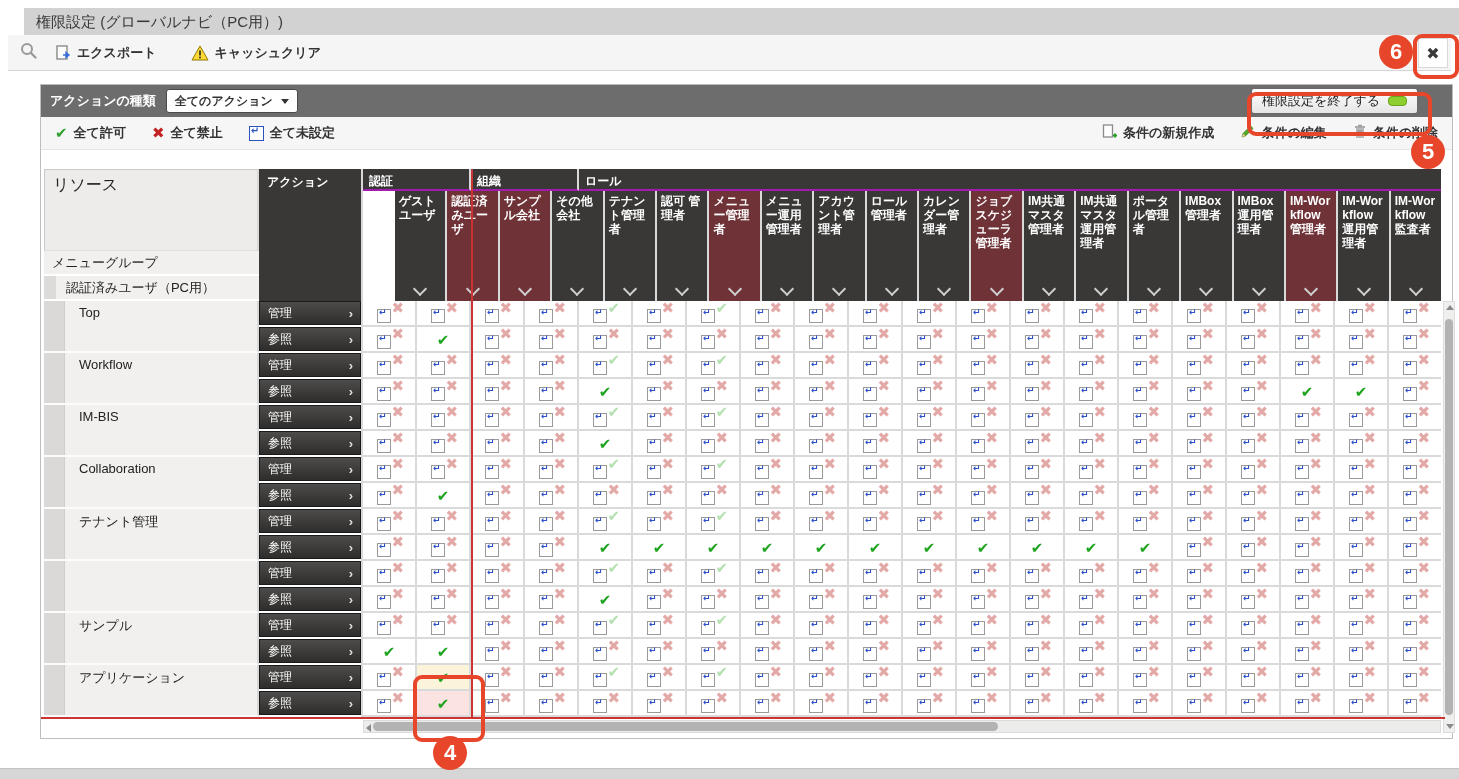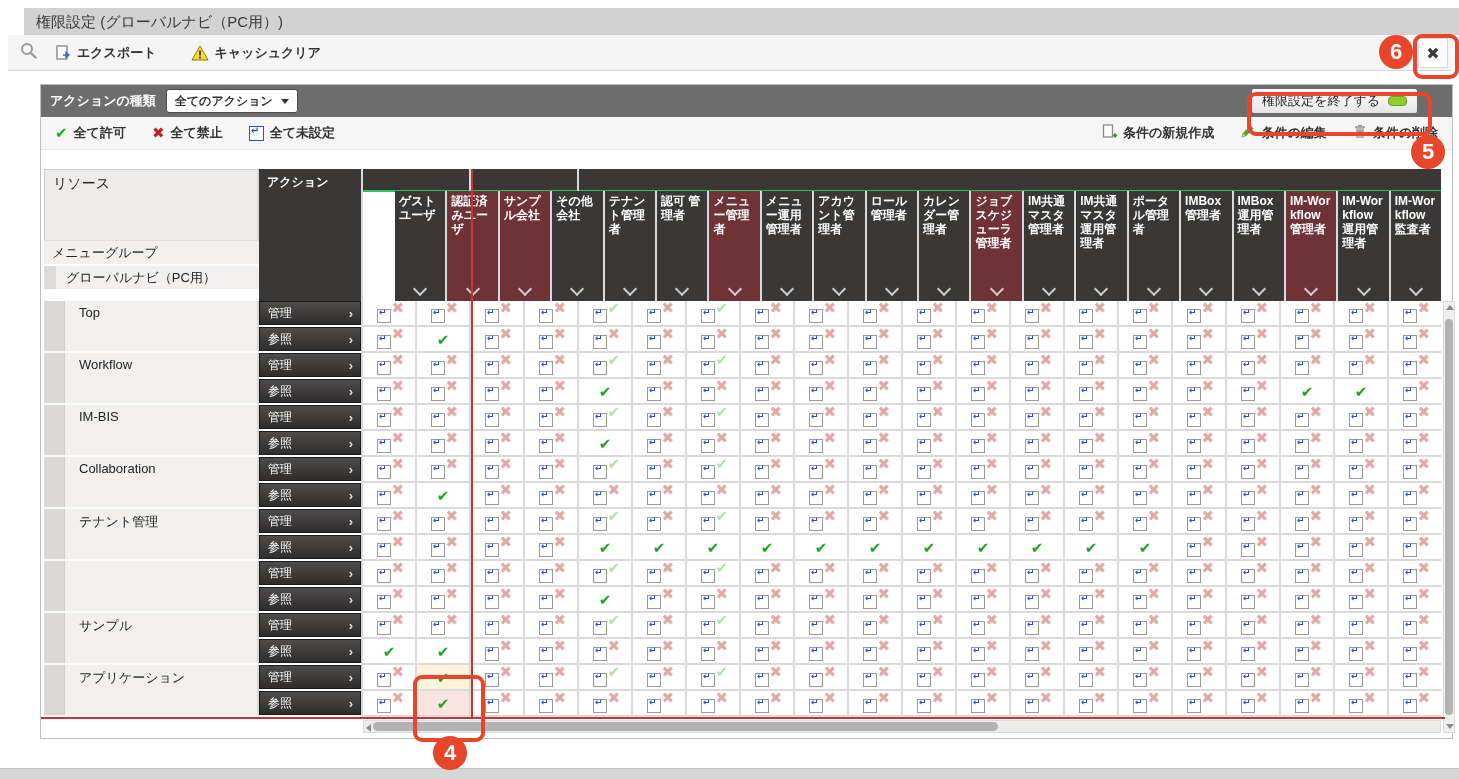--- a/index.html
+++ b/index.html
@@ -34,32 +34,32 @@
   .st-right{position:absolute;right:14px;display:flex;gap:26px;}
   .g-check{color:#2ca02c;font-size:15px;font-weight:bold;}
   .r-cross{color:#c42222;font-size:15px;font-weight:bold;}
   .unset-box{width:13px;height:13px;border:1px solid #2a52be;background:#fff;position:relative;display:inline-block;}
   .unset-box::after{content:"↵";position:absolute;left:1px;top:-2px;font-size:10px;color:#2a52be;font-weight:bold;}
   
   .grid-area{position:absolute;left:3px;top:84px;width:1410px;height:566px;}
   .grid-clip{position:absolute;left:0;top:0;width:1397px;height:548px;overflow:hidden;}
   .ghead{display:flex;width:1399px;}
   .gh-left{width:215px;box-sizing:border-box;}
-  .gh-res{height:72px;background:#edecea;border:1px solid #c9c9c9;border-width:1px 2px 1px 1px;border-color:#c9c9c9 #d9d9d9 #e0e0e0 #c9c9c9;
-          box-sizing:border-box;padding:5px 8px;font-size:14px;color:#222;}
+  .gh-res{height:82px;background:#edecea;border:1px solid #c9c9c9;border-width:1px 2px 1px 1px;border-color:#c9c9c9 #d9d9d9 #e0e0e0 #c9c9c9;
+          box-sizing:border-box;padding:5px 8px;font-size:16px;color:#222;}
   .gh-tree{height:25px;background:#f1f0ef;border-bottom:2px solid #fff;box-sizing:border-box;
            display:flex;align-items:center;font-size:13px;color:#222;}
   .gh-tree .pad1{padding-left:8px;}
   .gh-tree .ind10{width:12px;height:100%;background:#dcdbda;margin-right:10px;}
   .gh-action{width:104px;box-sizing:border-box;background:#393837;color:#fff;font-size:12px;font-weight:bold;
              padding:5px 8px;border-right:2px solid #d9d9d9;height:132px;}
   .gh-cols{width:1080px;}
   .gh-groups{display:flex;height:22px;}
   .gh-group{box-sizing:border-box;background:#393837;color:#fff;font-size:12px;font-weight:bold;
-            padding:21px 0 0 6px;border-right:2px solid #d9d9d9;border-bottom:2px solid #22c55e;}
+            padding:4px 0 0 6px;border-right:2px solid #d9d9d9;border-bottom:2px solid #a21caf;}
   .gh-colheads{display:flex;height:110px;padding-left:32px;}
   .ghcol{width:54px;box-sizing:border-box;background:#393837;color:#fff;font-size:12px;font-weight:bold;
          border-right:2px solid #d9d9d9;position:relative;padding:3px 3px 0 4px;line-height:1.18;
          word-break:break-all;cursor:pointer;}
   .ghcol.sel{background:#6e3237;}
   .ghcol .vchev{position:absolute;bottom:7px;left:50%;margin-left:-5px;width:8px;height:8px;
                 border-left:2px solid #cfcfcf;border-bottom:2px solid #cfcfcf;transform:rotate(-45deg);cursor:pointer;}
   
   .gbody{width:1399px;}
   .res-block{display:flex;}
@@ -205,21 +205,21 @@
       <div class="grid-clip">
         <div id="ghead">
             <div class="ghead">
               <div class="gh-left">
                 <div class="gh-res">リソース</div>
                 <div class="gh-tree">
                   <span class="pad1">メニューグループ</span>
                 </div>
                 <div class="gh-tree">
                   <i class="ind10"></i>
-                  <span>グローバルナビ（PC用）</span>
+                  <span>認証済みユーザ（PC用）</span>
                 </div>
               </div>
               <div class="gh-action">アクション</div>
               <div class="gh-cols">
                 <div class="gh-groups">
                   <div class="gh-group" style="width:108px">認証</div>
                   <div class="gh-group" style="width:108px">組織</div>
                   <div class="gh-group" style="width:864px">ロール</div>
                 </div>
                 <div class="gh-colheads">

